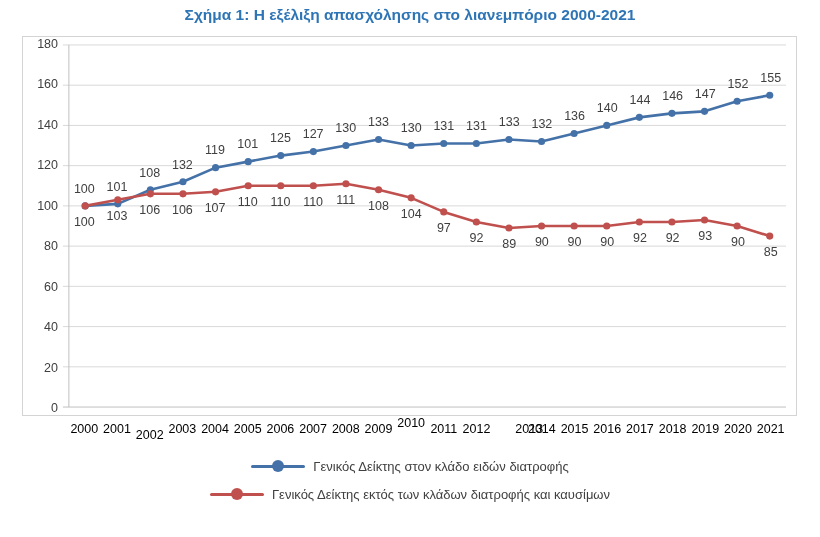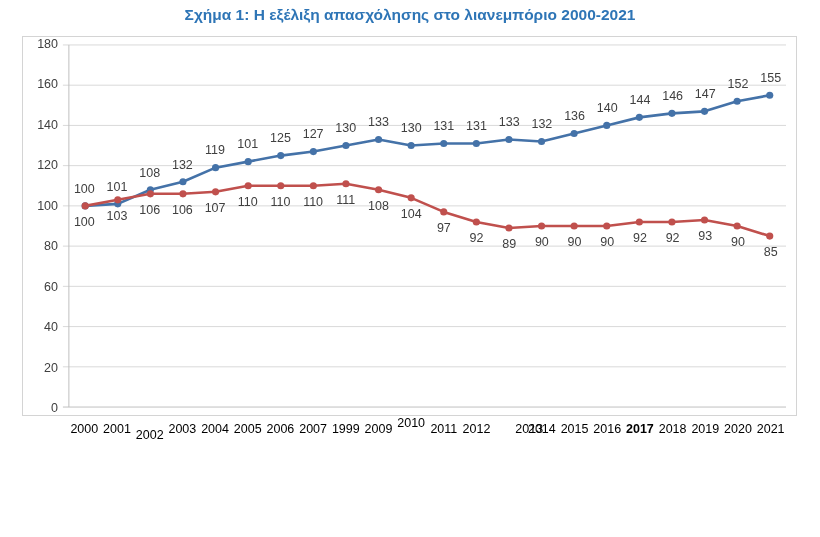--- a/index.html
+++ b/index.html
@@ -191,30 +191,30 @@
       <div class="y-tick-label" style="left: 12px; top: 84.4444px;">160</div>
       <div class="y-tick-label" style="left: 12px; top: 44px;">180</div>
       <div class="x-tick-label" style="left: 84.3409px; top: 422px;">2000</div>
       <div class="x-tick-label" style="left: 117.023px; top: 422px;">2001</div>
       <div class="x-tick-label" style="left: 149.705px; top: 428px;">2002</div>
       <div class="x-tick-label" style="left: 182.386px; top: 422px;">2003</div>
       <div class="x-tick-label" style="left: 215.068px; top: 422px;">2004</div>
       <div class="x-tick-label" style="left: 247.75px; top: 422px;">2005</div>
       <div class="x-tick-label" style="left: 280.432px; top: 422px;">2006</div>
       <div class="x-tick-label" style="left: 313.114px; top: 422px;">2007</div>
-      <div class="x-tick-label" style="left: 345.795px; top: 422px;">1999</div>
+      <div class="x-tick-label" style="left: 345.795px; top: 422px;">2008</div>
       <div class="x-tick-label" style="left: 378.477px; top: 422px;">2009</div>
       <div class="x-tick-label" style="left: 411.159px; top: 416px;">2010</div>
       <div class="x-tick-label" style="left: 443.841px; top: 422px;">2011</div>
       <div class="x-tick-label" style="left: 476.523px; top: 422px;">2012</div>
       <div class="x-tick-label" style="left: 509.205px; top: 422px; margin-left: 20px;">2013</div>
       <div class="x-tick-label" style="left: 541.886px; top: 422px;">2014</div>
       <div class="x-tick-label" style="left: 574.568px; top: 422px;">2015</div>
       <div class="x-tick-label" style="left: 607.25px; top: 422px;">2016</div>
-      <div class="x-tick-label" style="left: 639.932px; top: 422px; font-weight: bold;">2017</div>
+      <div class="x-tick-label" style="left: 639.932px; top: 422px;">2017</div>
       <div class="x-tick-label" style="left: 672.614px; top: 422px;">2018</div>
       <div class="x-tick-label" style="left: 705.295px; top: 422px;">2019</div>
       <div class="x-tick-label" style="left: 737.977px; top: 422px;">2020</div>
       <div class="x-tick-label" style="left: 770.659px; top: 422px;">2021</div>
     </div>
   <div id="point-labels">
       <div class="pt-label" style="left: 84.3409px; top: 181.778px;">100</div>
       <div class="pt-label" style="left: 117.023px; top: 179.756px;">101</div>
       <div class="pt-label" style="left: 149.705px; top: 165.6px;">108</div>
       <div class="pt-label" style="left: 182.386px; top: 157.511px;">132</div>
@@ -253,14 +253,30 @@
       <div class="pt-label" style="left: 541.886px; top: 235px;">90</div>
       <div class="pt-label" style="left: 574.568px; top: 235px;">90</div>
       <div class="pt-label" style="left: 607.25px; top: 235px;">90</div>
       <div class="pt-label" style="left: 639.932px; top: 230.956px;">92</div>
       <div class="pt-label" style="left: 672.614px; top: 230.956px;">92</div>
       <div class="pt-label" style="left: 705.295px; top: 228.933px; text-align: right;">93</div>
       <div class="pt-label" style="left: 737.977px; top: 235px;">90</div>
       <div class="pt-label" style="left: 770.659px; top: 245.111px;">85</div>
     </div>
 
+  <div id="legend">
+    <div class="legend-row">
+      <span class="legend-swatch">
+        <span class="ln" style="background:#4472a8"></span>
+        <span class="dot" style="background:#4472a8"></span>
+      </span>
+      <span class="legend-text">Γενικός Δείκτης στον κλάδο ειδών διατροφής</span>
+    </div>
+    <div class="legend-row">
+      <span class="legend-swatch">
+        <span class="ln" style="background:#c0504d"></span>
+        <span class="dot" style="background:#c0504d"></span>
+      </span>
+      <span class="legend-text">Γενικός Δείκτης εκτός των κλάδων διατροφής και καυσίμων</span>
+    </div>
+  </div>
 
 </div>
 
 </body></html>

